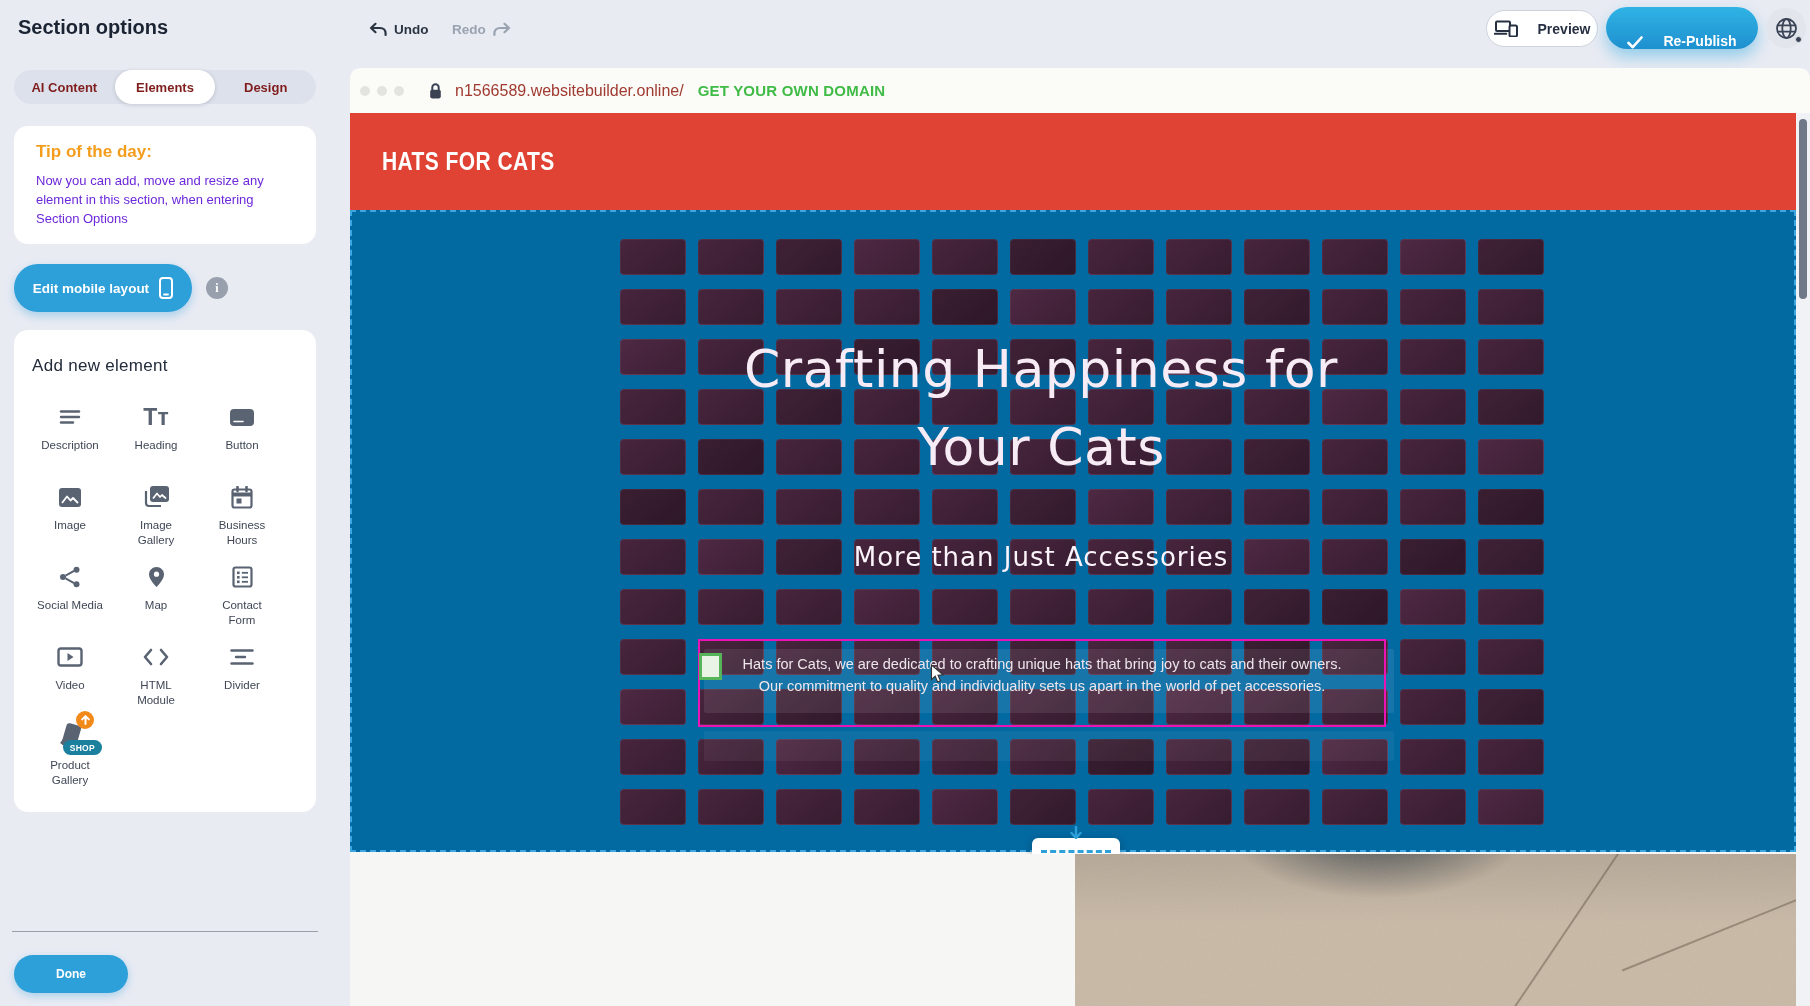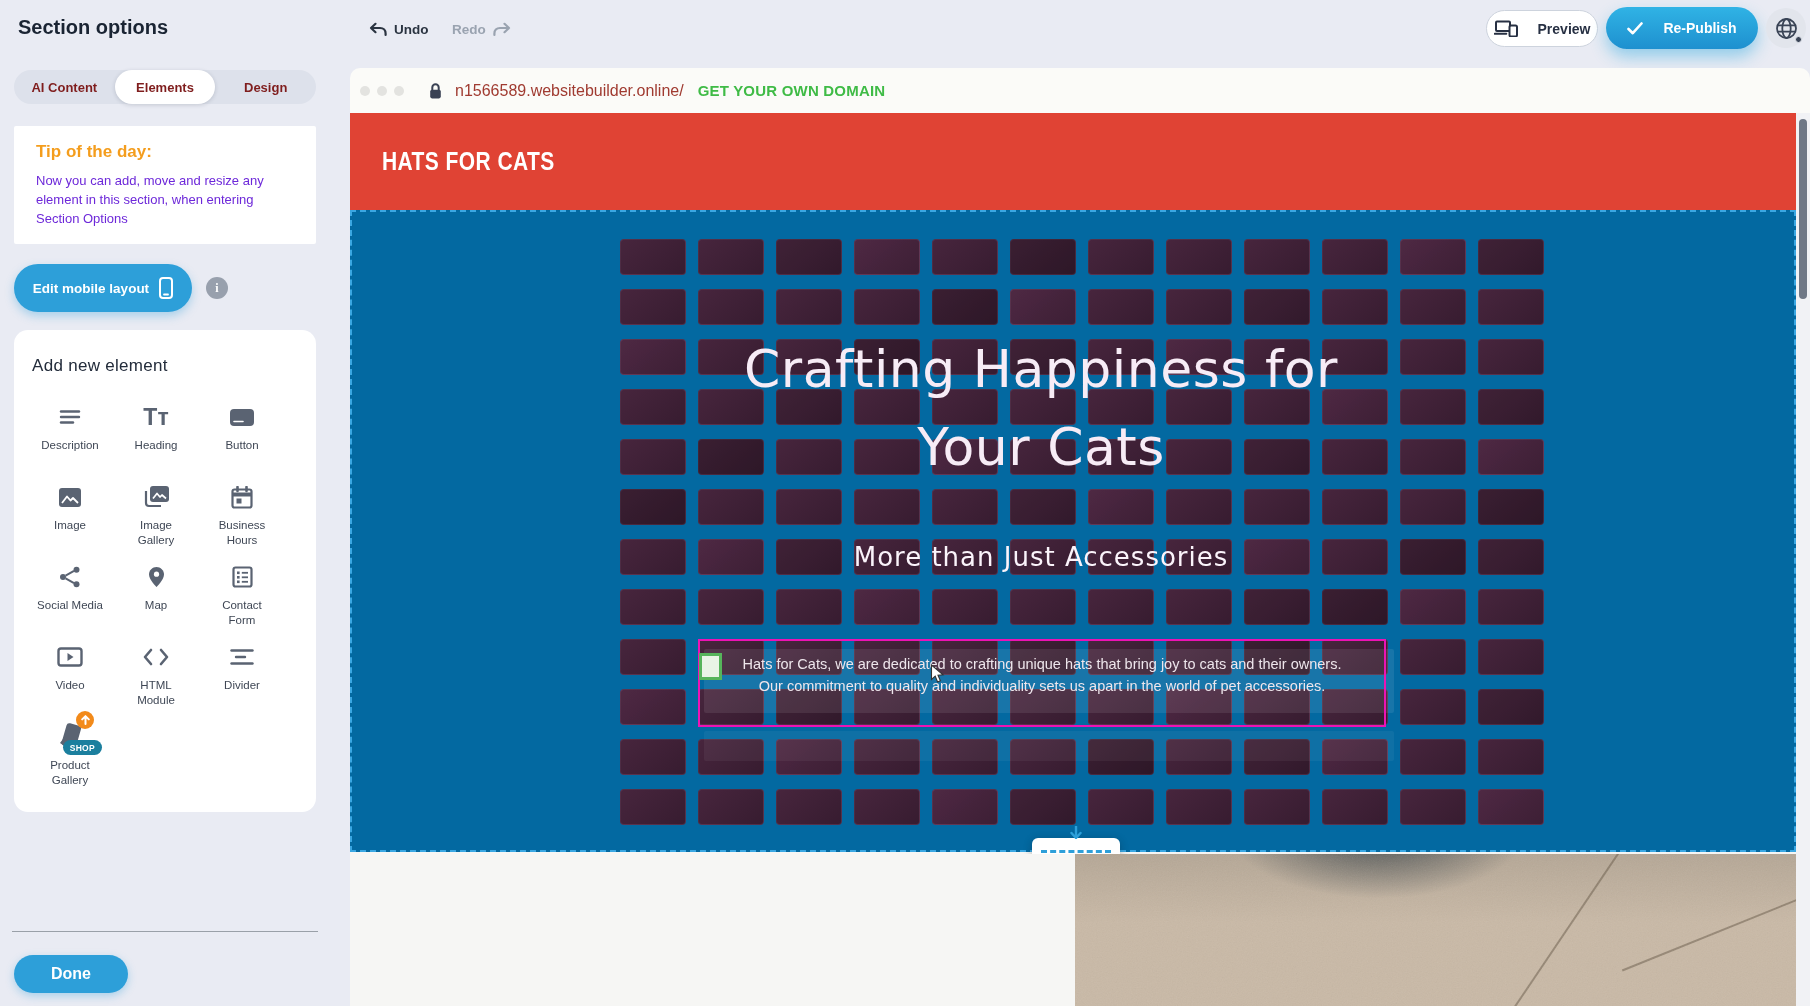--- a/index.html
+++ b/index.html
@@ -6,44 +6,44 @@
   html,body { width:1810px; height:1006px; }
   body { font-family: "Liberation Sans", sans-serif; background:#e9ebf3; overflow:hidden; }
   .app { position:relative; width:1660px; height:1006px; background:#e9ebf3; }
 
   
   .sidebar { position:absolute; left:0; top:0; width:330px; height:1006px; }
   .panel-title { position:absolute; left:18px; top:16px; font-size:20px; font-weight:bold; color:#1a2433; }
   .tabs { position:absolute; left:14px; top:70px; width:302px; height:34px; background:#dde1eb; border-radius:17px; display:flex; align-items:center; }
   .tab { flex:1; height:34px; border:none; background:transparent; border-radius:17px; font-family:inherit; font-size:13px; font-weight:bold; color:#7f1d1d; cursor:pointer; }
   .tab.active { background:#ffffff; box-shadow:0 1px 4px rgba(30,40,60,.18); }
-  .tip-card { position:absolute; left:14px; top:126px; width:302px; height:118px; background:#fff; border-radius:2px; padding:16px 22px; }
+  .tip-card { position:absolute; left:14px; top:126px; width:302px; height:118px; background:#fff; border-radius:14px; padding:16px 22px; }
   .tip-title { font-size:17px; font-weight:bold; color:#f49d1d; margin-bottom:10px; }
   .tip-body { font-size:13px; line-height:1.45; color:#6d28d9; }
   .edit-mobile { position:absolute; left:14px; top:264px; width:178px; height:48px; border:none; border-radius:24px; background:#2d9fd9; color:#fff; font-family:inherit; font-size:13.5px; font-weight:bold; display:flex; align-items:center; justify-content:center; gap:10px; cursor:pointer; box-shadow:0 4px 10px rgba(45,159,217,.35); }
   .info-dot { position:absolute; left:206px; top:277px; width:22px; height:22px; border-radius:50%; background:#98a0ad; color:#fff; font-size:12px; font-weight:bold; font-family:"Liberation Serif",serif; display:flex; align-items:center; justify-content:center; cursor:pointer; }
   .add-card { position:absolute; left:14px; top:330px; width:302px; height:482px; background:#fff; border-radius:14px; padding:26px 22px 0 4px; }
   .add-title { font-size:17px; font-weight:normal; color:#232c3b; margin-left:14px; letter-spacing:.3px; }
   .el-grid { margin-top:18px; display:grid; grid-template-columns:repeat(3, 86px); grid-auto-rows:80px; justify-content:center; }
   .el-item { position:relative; border:none; background:transparent; font-family:inherit; cursor:pointer; display:flex; flex-direction:column; align-items:center; justify-content:flex-start; padding-top:8px; }
   .el-icon { height:30px; display:flex; align-items:center; justify-content:center; color:#5a6372; }
   .el-label { margin-top:6px; font-size:11.5px; line-height:1.3; color:#3f4755; text-align:center; white-space:pre-line; }
   .tt { font-size:23px; font-weight:bold; color:#5a6372; line-height:1; }
   .pg-wrap { position:relative; width:36px; height:32px; }
   .pg-badge-shop { position:absolute; right:-14px; bottom:-2px; background:#1b7f9e; color:#fff; font-size:8.5px; font-weight:bold; padding:2.5px 7px; border-radius:9px; letter-spacing:.3px; }
   .pg-badge-up { position:absolute; right:-6px; top:-10px; width:18px; height:18px; border-radius:50%; background:#f28a1a; color:#fff; display:flex; align-items:center; justify-content:center; }
   .panel-divider { position:absolute; left:12px; top:931px; width:306px; height:1px; background:#9aa0a8; }
-  .done-btn { position:absolute; left:14px; top:955px; width:114px; height:38px; border:none; border-radius:19px; background:#2d9fd9; color:#fff; font-family:inherit; font-size:16px; font-weight:bold; cursor:pointer; box-shadow:0 3px 8px rgba(45,159,217,.35); }
+  .done-btn { position:absolute; left:14px; top:955px; width:114px; height:38px; border:none; border-radius:19px; background:#2d9fd9; color:#fff; font-family:inherit; font-size:12px; font-weight:bold; cursor:pointer; box-shadow:0 3px 8px rgba(45,159,217,.35); }
 
   
   .undo-btn, .redo-btn { position:absolute; top:16px; height:26px; display:flex; align-items:center; gap:7px; border:none; background:transparent; font-family:inherit; font-size:13.5px; font-weight:bold; cursor:pointer; }
   .undo-btn { left:368px; color:#2b3441; }
   .redo-btn { left:452px; color:#9aa3b0; }
   .preview-btn { position:absolute; left:1486px; top:10px; width:112px; height:37px; border:1.5px solid #cdd3dd; border-radius:19px; background:#fff; display:flex; align-items:center; justify-content:center; gap:20px; font-family:inherit; font-size:14px; font-weight:bold; color:#273043; cursor:pointer; }
-  .republish-btn { position:absolute; left:1606px; top:7px; width:152px; height:42px; border:none; border-radius:21px; background:linear-gradient(180deg,#30b3e5,#1e90cf); display:flex; align-items:center; justify-content:center; gap:20px; font-family:inherit; font-size:14px; font-weight:bold; color:#fff; cursor:pointer; box-shadow:0 8px 16px rgba(42,169,224,.45); }
+  .republish-btn { position:absolute; left:1606px; top:7px; width:152px; height:42px; border:none; border-radius:21px; background:linear-gradient(180deg,#30b3e5,#1e90cf); display:flex; align-items:flex-end; justify-content:center; gap:20px; font-family:inherit; font-size:14px; font-weight:bold; color:#fff; cursor:pointer; box-shadow:0 8px 16px rgba(42,169,224,.45); }
   .globe-btn { position:absolute; left:1766px; top:8px; width:40px; height:40px; border:none; border-radius:50%; background:#e2e5ec; display:flex; align-items:center; justify-content:center; cursor:pointer; color:#3a4456; }
   .globe-dot { position:absolute; right:4px; bottom:5px; width:7px; height:7px; border-radius:50%; background:#3a4456; border:1.5px solid #e2e5ec; }
 
   
   .browser-bar { position:absolute; left:350px; top:68px; width:1460px; height:45px; background:#fbfbf8; border-radius:10px 10px 0 0; display:flex; align-items:center; padding-left:10px; }
   .dots { display:flex; gap:7px; margin-right:24px; }
   .dots i { width:10px; height:10px; border-radius:50%; background:#e3e3e0; }
   .url-text { margin-left:12px; font-size:16px; color:#a03b31; }
   .domain-cta { margin-left:14px; font-size:15px; font-weight:bold; color:#3fbb46; letter-spacing:.2px; text-decoration:none; cursor:pointer; }
 

